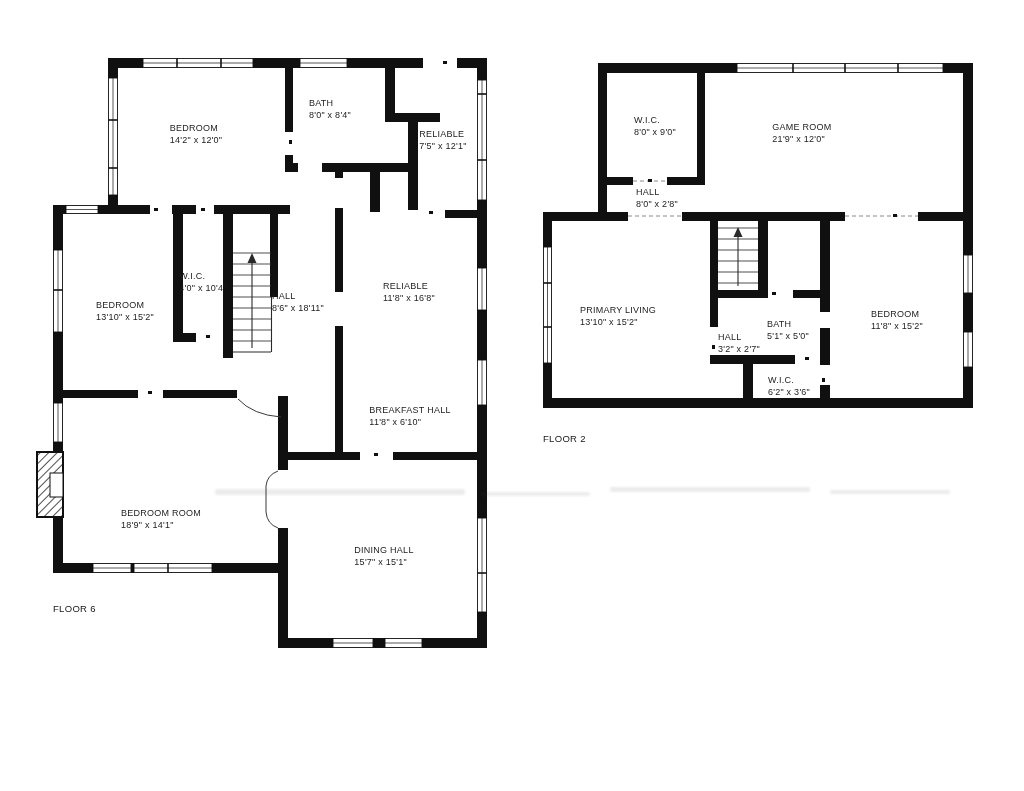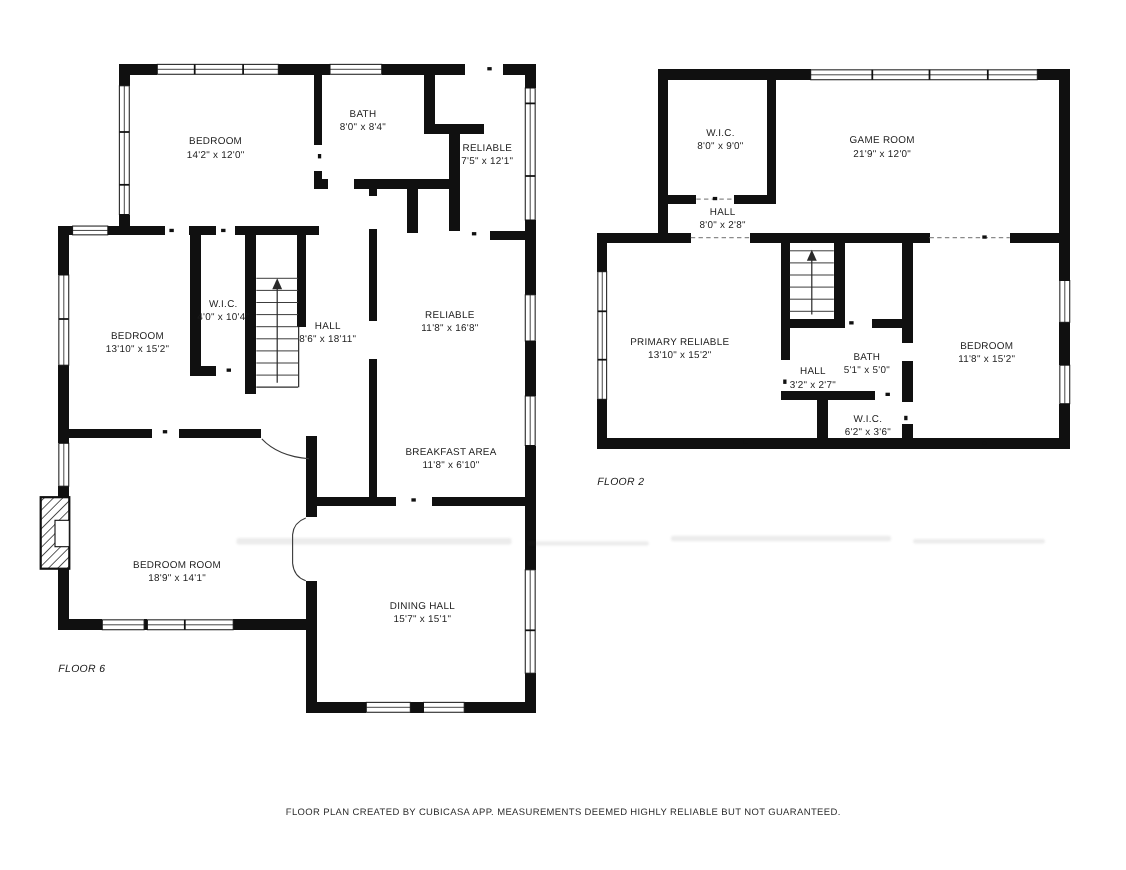--- a/index.html
+++ b/index.html
@@ -2,27 +2,27 @@
 <html><head>
 <meta charset="utf-8">
 <style>
   html,body{margin:0;padding:0;background:#ffffff;}
   #page{
     position:relative;width:1024px;height:791px;background:#ffffff;overflow:hidden;
     font-family:"Liberation Sans", sans-serif;
   }
   .room-label{
     position:absolute;transform:translate(-50%,-50%);
-    text-align:center;color:#1c1c1c;font-size:9px;line-height:1.3;
+    color:#1c1c1c;font-size:9px;line-height:1.3;
     letter-spacing:.25px;white-space:nowrap;pointer-events:none;
   }
   .room-label .rname{display:block;}
   .room-label .rdims{display:block;}
   .floor-tag{
-    position:absolute;color:#161616;font-size:9.5px;letter-spacing:.3px;white-space:nowrap;font-style:italic;
+    position:absolute;color:#161616;font-size:9.5px;letter-spacing:.3px;white-space:nowrap;
   }
   .footer-note{
     position:absolute;left:50%;top:733px;transform:translateX(-50%);
     color:#2b2b2b;font-size:8.6px;letter-spacing:.35px;white-space:nowrap;
   }
   .scan-streak{position:absolute;background:rgba(70,70,70,.10);filter:blur(1px);border-radius:2px;}
   svg{position:absolute;left:0;top:0;}
   .wall{fill:#101010;}
   .winbox{fill:#ffffff;stroke:#101010;stroke-width:0.9;}
   .winline{stroke:#101010;stroke-width:0.7;}
@@ -286,21 +286,21 @@
   </div>
   <div class="room-label" style="left:298px;top:303px">
     <span class="rname">HALL</span>
     <span class="rdims">8'6" x 18'11"</span>
   </div>
   <div class="room-label" style="left:409px;top:293px">
     <span class="rname">RELIABLE</span>
     <span class="rdims">11'8" x 16'8"</span>
   </div>
   <div class="room-label" style="left:410px;top:417px">
-    <span class="rname">BREAKFAST AREA</span>
+    <span class="rname">BREAKFAST HALL</span>
     <span class="rdims">11'8" x 6'10"</span>
   </div>
   <div class="room-label" style="left:161px;top:520px">
     <span class="rname">BEDROOM ROOM</span>
     <span class="rdims">18'9" x 14'1"</span>
   </div>
   <div class="room-label" style="left:384px;top:557px">
     <span class="rname">DINING HALL</span>
     <span class="rdims">15'7" x 15'1"</span>
   </div>
@@ -311,21 +311,21 @@
   </div>
   <div class="room-label" style="left:802px;top:134px">
     <span class="rname">GAME ROOM</span>
     <span class="rdims">21'9" x 12'0"</span>
   </div>
   <div class="room-label" style="left:657px;top:199px">
     <span class="rname">HALL</span>
     <span class="rdims">8'0" x 2'8"</span>
   </div>
   <div class="room-label" style="left:618px;top:317px">
-    <span class="rname">PRIMARY RELIABLE</span>
+    <span class="rname">PRIMARY LIVING</span>
     <span class="rdims">13'10" x 15'2"</span>
   </div>
   <div class="room-label" style="left:739px;top:344px">
     <span class="rname">HALL</span>
     <span class="rdims">3'2" x 2'7"</span>
   </div>
   <div class="room-label" style="left:788px;top:331px">
     <span class="rname">BATH</span>
     <span class="rdims">5'1" x 5'0"</span>
   </div>
@@ -339,15 +339,14 @@
   </div>
 
   <div class="floor-tag" style="left:53px;top:603px">FLOOR 6</div>
   <div class="floor-tag" style="left:543px;top:433px">FLOOR 2</div>
 
   <div class="scan-streak" style="left:215px;top:489px;width:250px;height:6px"></div>
   <div class="scan-streak" style="left:480px;top:492px;width:110px;height:4px"></div>
   <div class="scan-streak" style="left:610px;top:487px;width:200px;height:5px"></div>
   <div class="scan-streak" style="left:830px;top:490px;width:120px;height:4px"></div>
 
-  <div class="footer-note">FLOOR PLAN CREATED BY CUBICASA APP. MEASUREMENTS DEEMED HIGHLY RELIABLE BUT NOT GUARANTEED.</div>
 
 </div>
 
 </body></html>

